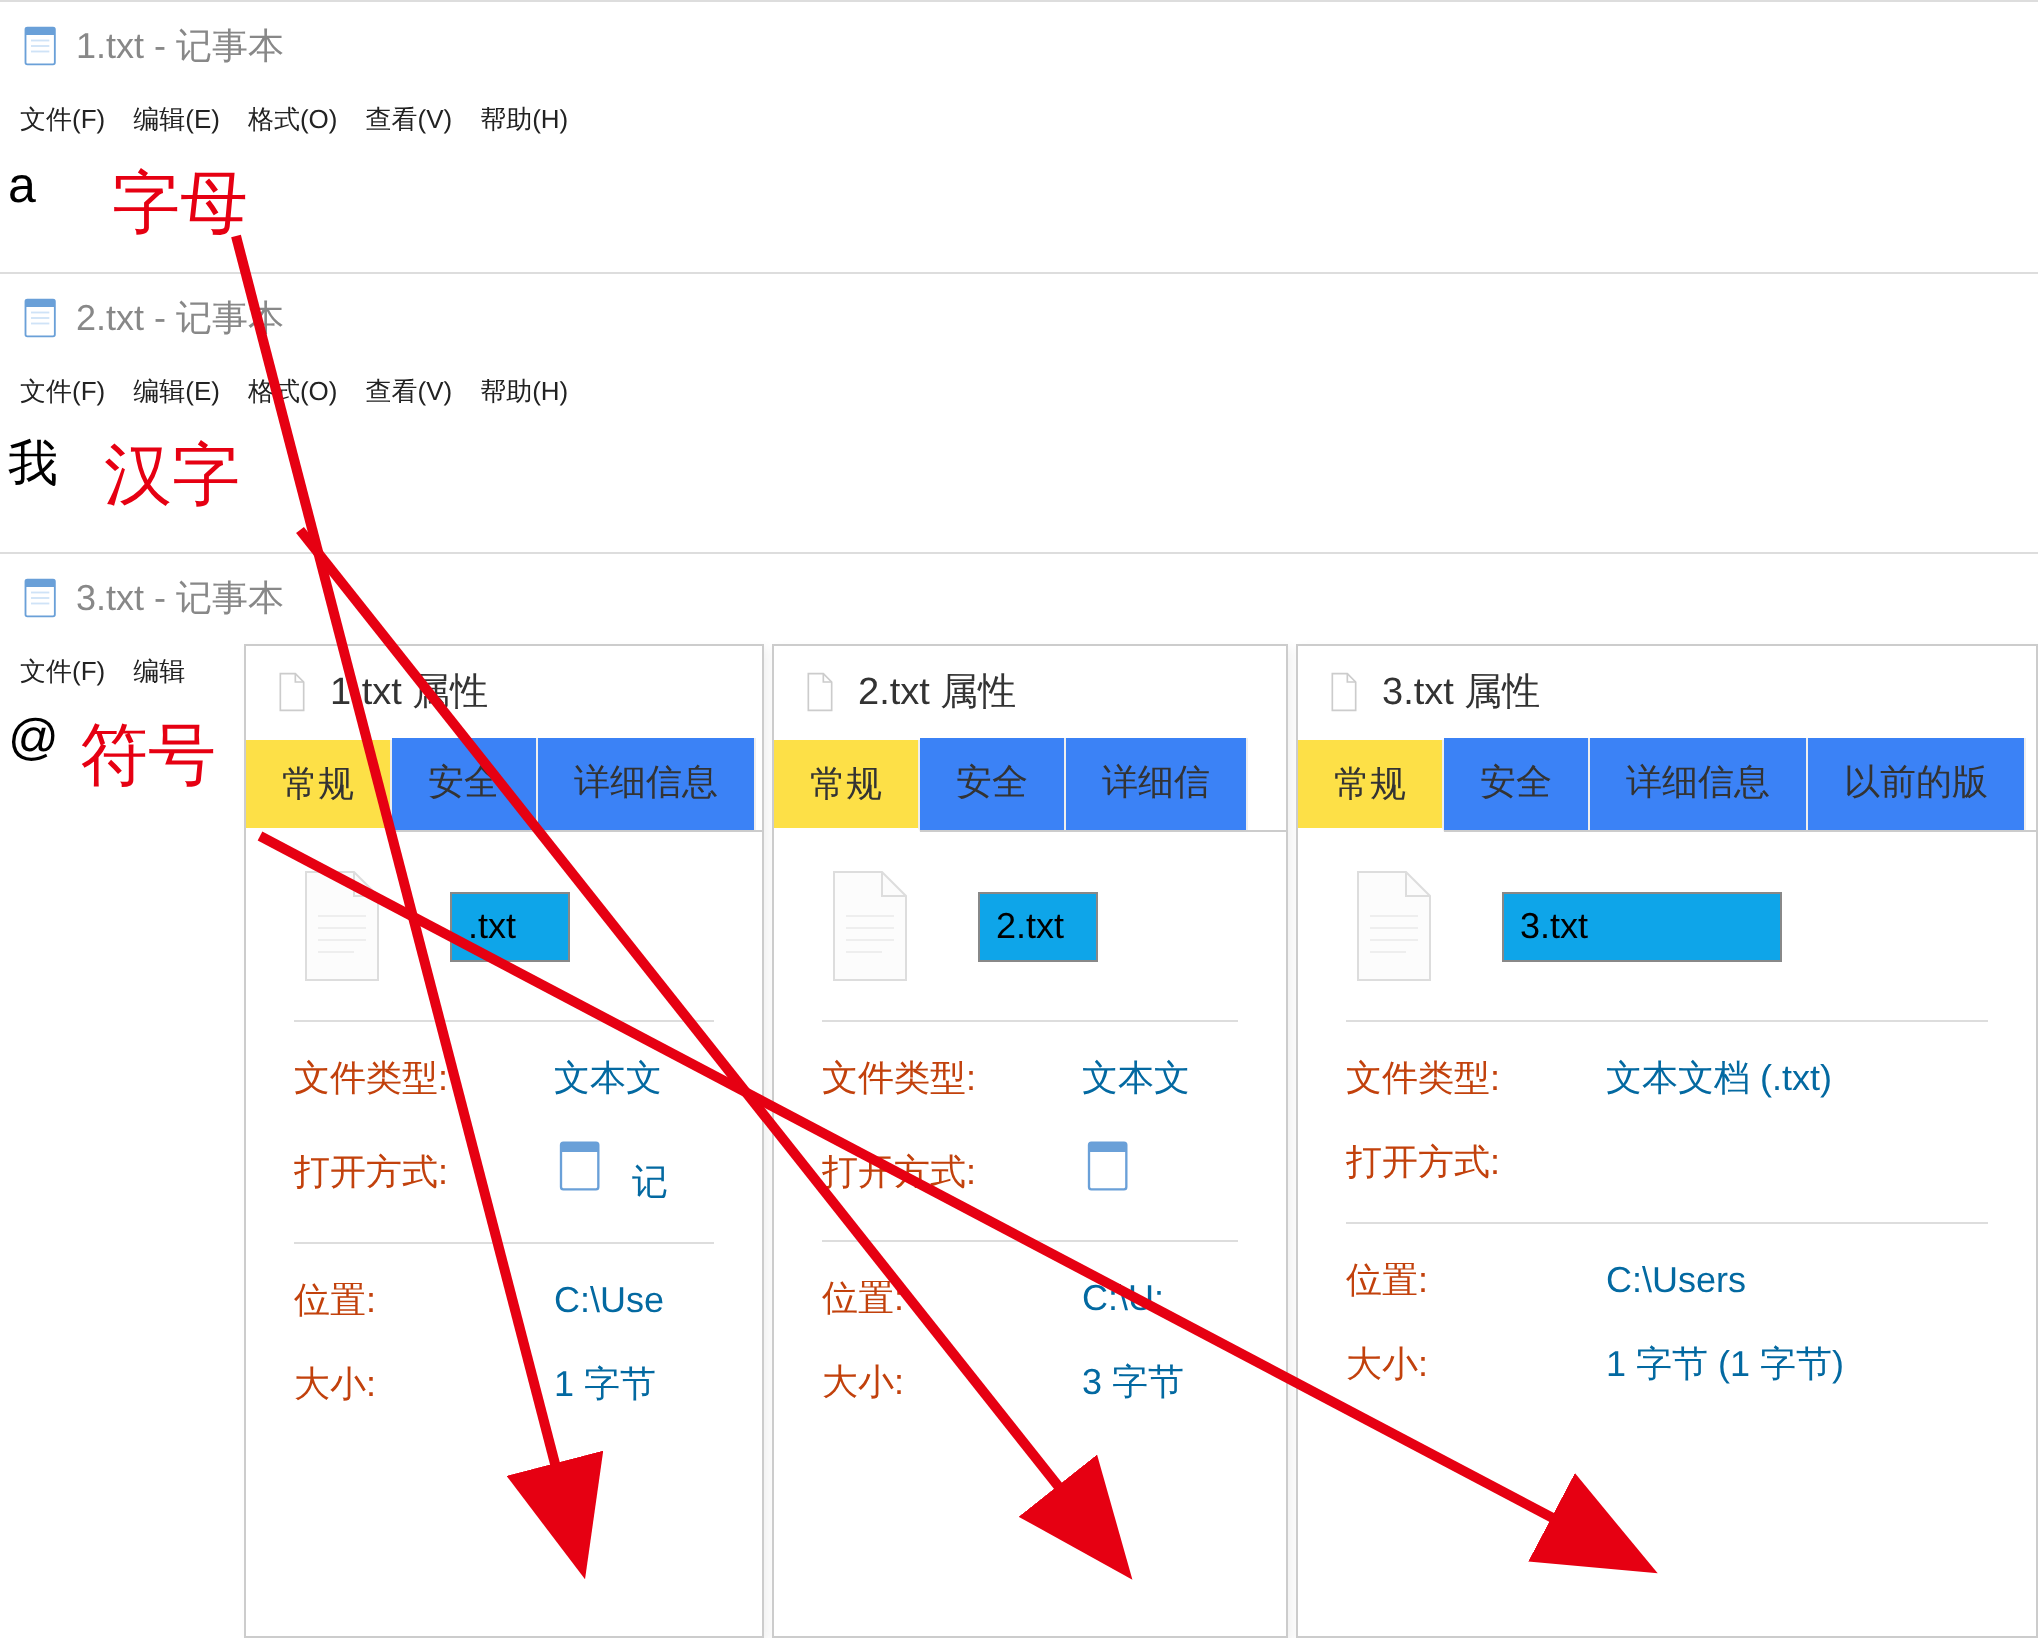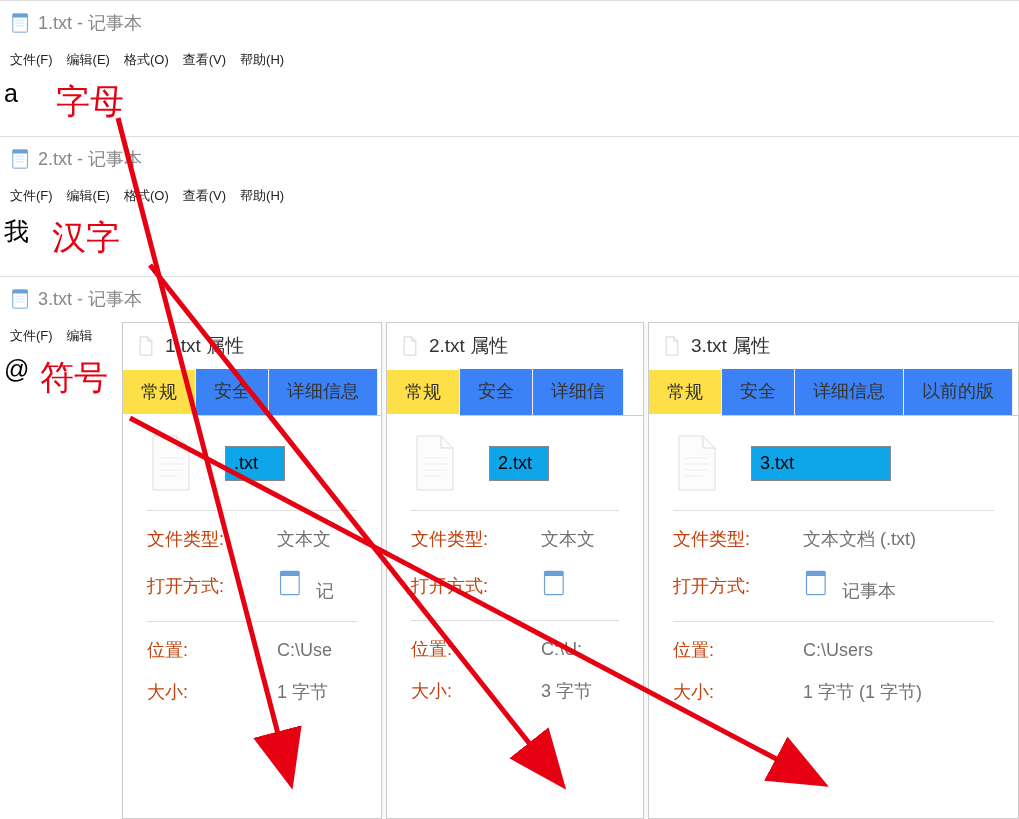--- a/index.html
+++ b/index.html
@@ -94,21 +94,21 @@
     padding: 18px 24px;
     font-size: 18px;
     color: #333;
   }
   .props-row {
     display: flex;
     align-items: center;
     margin-bottom: 18px;
   }
   .props-row .label { width: 130px; color: #c2410c; font-size: 18px; }
-  .props-row .value { flex: 1; font-size: 18px; color: #737373; white-space: nowrap; overflow: hidden; }
+  .props-row .value { flex: 1; font-size: 18px; color: #0369a1; white-space: nowrap; overflow: hidden; }
   .props-sep {
     border-top: 1px solid #ddd;
     margin: 8px 0 16px 0;
   }
   .file-icon-big {
     width: 48px; height: 58px;
     display: inline-block;
   }
   .file-icon-big svg { width: 48px; height: 58px; }
   .fname-input {
@@ -361,29 +361,20 @@
         <span style="width:30px;"></span>
         <input class="fname-input" value="3.txt" style="">
       </div>
       <div class="props-sep"></div>
       <div class="props-row">
         <span class="label">文件类型:</span>
         <span class="value">文本文档 (.txt)</span>
       </div>
       <div class="props-row">
         <span class="label">打开方式:</span>
-        <span class="value">
-          <span class="app-icon-small">
-            <svg viewBox="0 0 24 24">
-                <rect x="3" y="2" width="16" height="20" rx="1" fill="#fff" stroke="#6aa0d8"></rect>
-                <rect x="3" y="2" width="16" height="4" fill="#6aa0d8"></rect>
-              </svg>
-          </span>
-          <span>记事本</span>
-        </span>
       </div>
       <div class="props-sep"></div>
       <div class="props-row">
         <span class="label">位置:</span>
         <span class="value">C:\Users</span>
       </div>
       <div class="props-row" style="margin-bottom:0;">
         <span class="label">大小:</span>
         <span class="value">1 字节 (1 字节)</span>
       </div>

